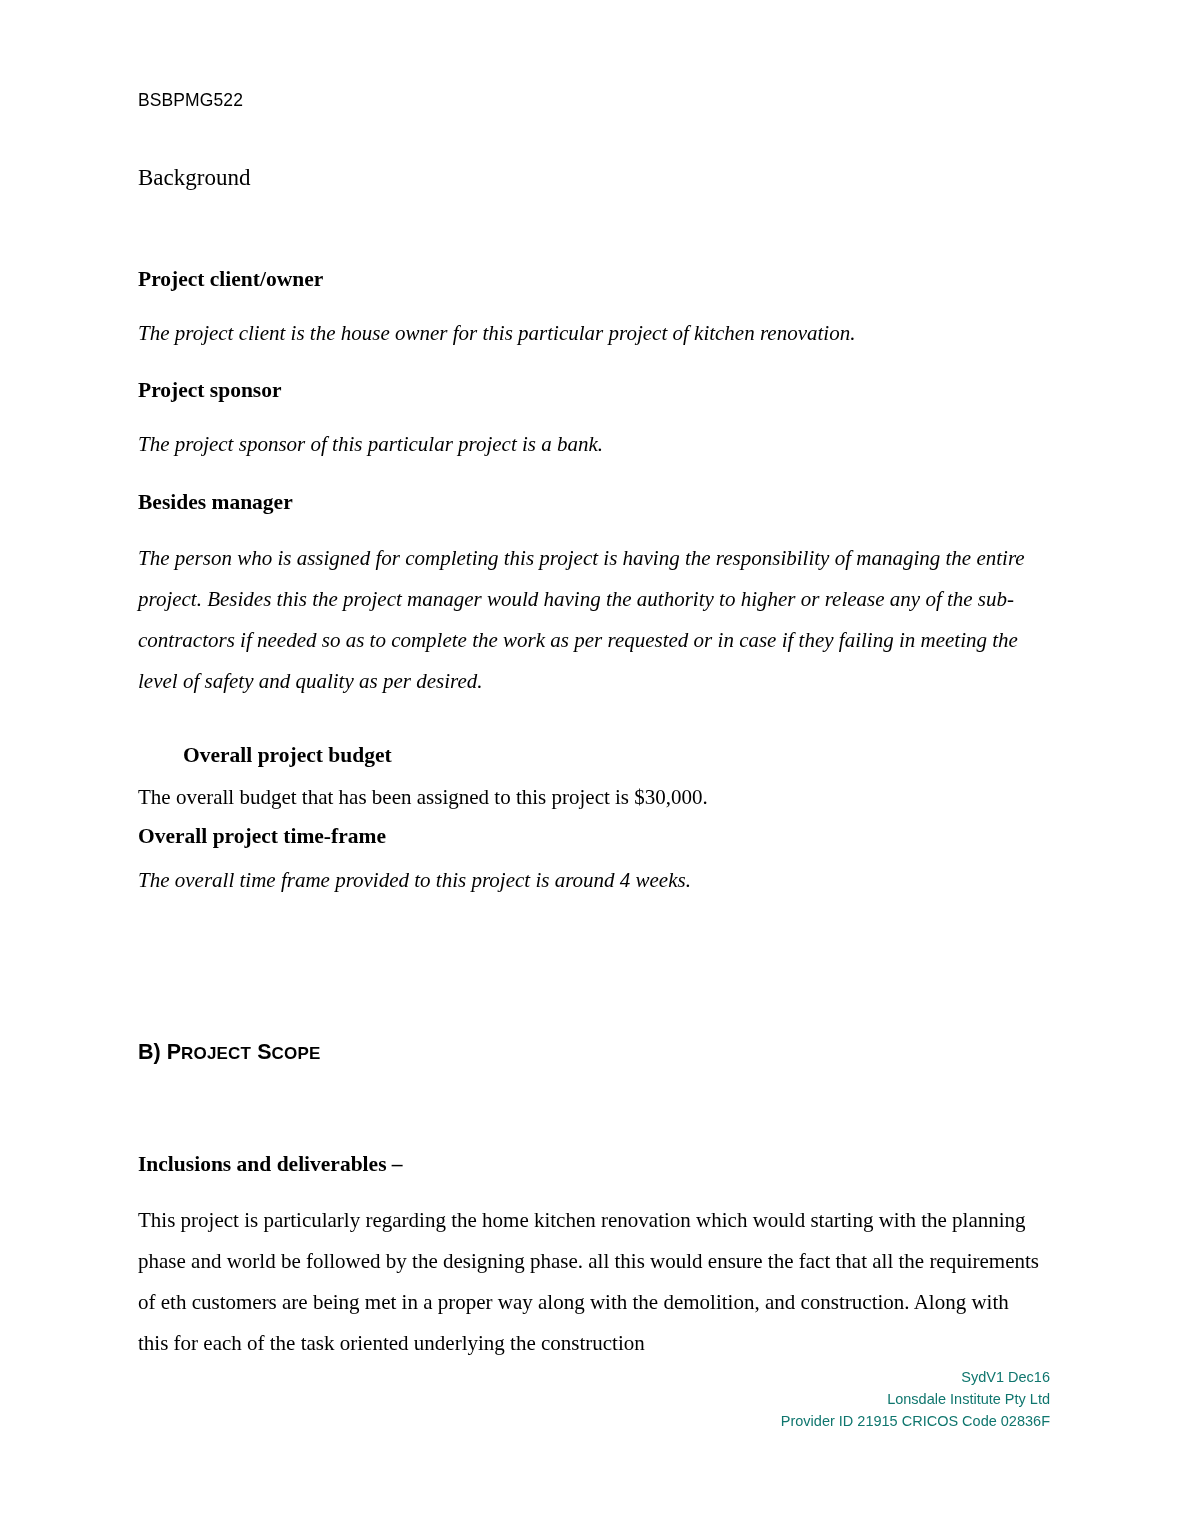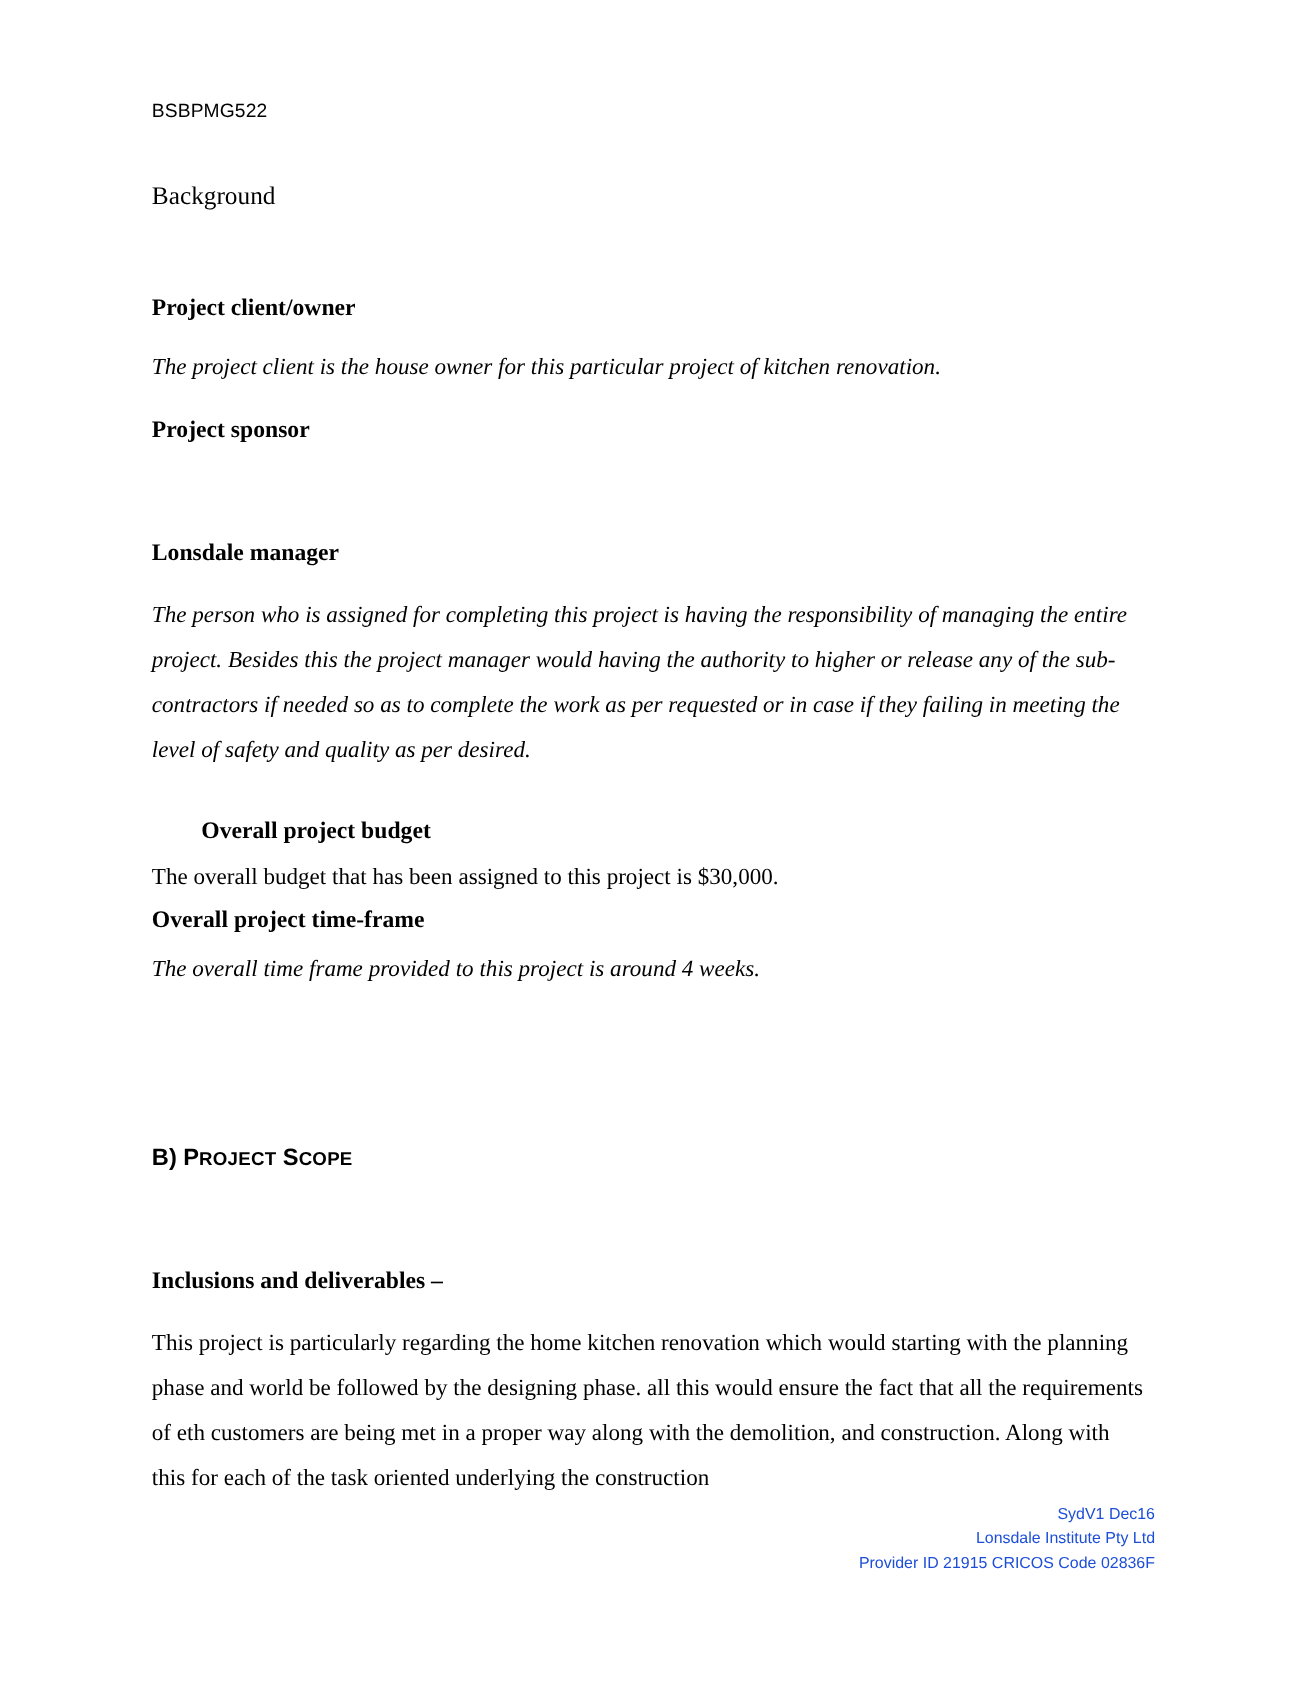--- a/index.html
+++ b/index.html
@@ -101,21 +101,21 @@
 
   
   .doc-footer {
     position: absolute;
     right: 140px;
     top: 1367px;
     text-align: right;
     font-family: "Liberation Sans", sans-serif;
     font-size: 14.5px;
     line-height: 1.5;
-    color: #1d4ed8;
+    color: #0f766e;
     white-space: nowrap;
   }
   .doc-footer div { display: block; }
 </style>
 </head>
 <body>
 
 <div class="page">
 
   <div class="doc-header">BSBPMG522</div>
@@ -125,23 +125,26 @@
   <div class="blk" id="blk-client-h">
     <h3 class="h-sub">Project client/owner</h3>
   </div>
   <div class="blk" id="blk-client-p">
     <p class="para italic tight">The project client is the house owner for this particular project of kitchen renovation.</p>
   </div>
 
   <div class="blk" id="blk-sponsor-h">
     <h3 class="h-sub">Project sponsor</h3>
   </div>
+  <div class="blk" id="blk-sponsor-p">
+    <p class="para italic tight">The project sponsor of this particular project is a bank.</p>
+  </div>
 
   <div class="blk" id="blk-manager-h">
-    <h3 class="h-sub">Lonsdale manager</h3>
+    <h3 class="h-sub">Besides manager</h3>
   </div>
   <div class="blk" id="blk-manager-p">
     <p class="para italic">The person who is assigned for completing this project is having the responsibility of managing the entire project. Besides this the project manager would having the authority to higher or release any of the sub-contractors if needed so as to complete the work as per requested or in case if they failing in meeting the level of safety and quality as per desired.</p>
   </div>
 
   <div class="blk" id="blk-budget-h">
     <h3 class="h-sub">Overall project budget</h3>
   </div>
   <div class="blk" id="blk-budget-p">
     <p class="para tight">The overall budget that has been assigned to this project is $30,000.</p>

